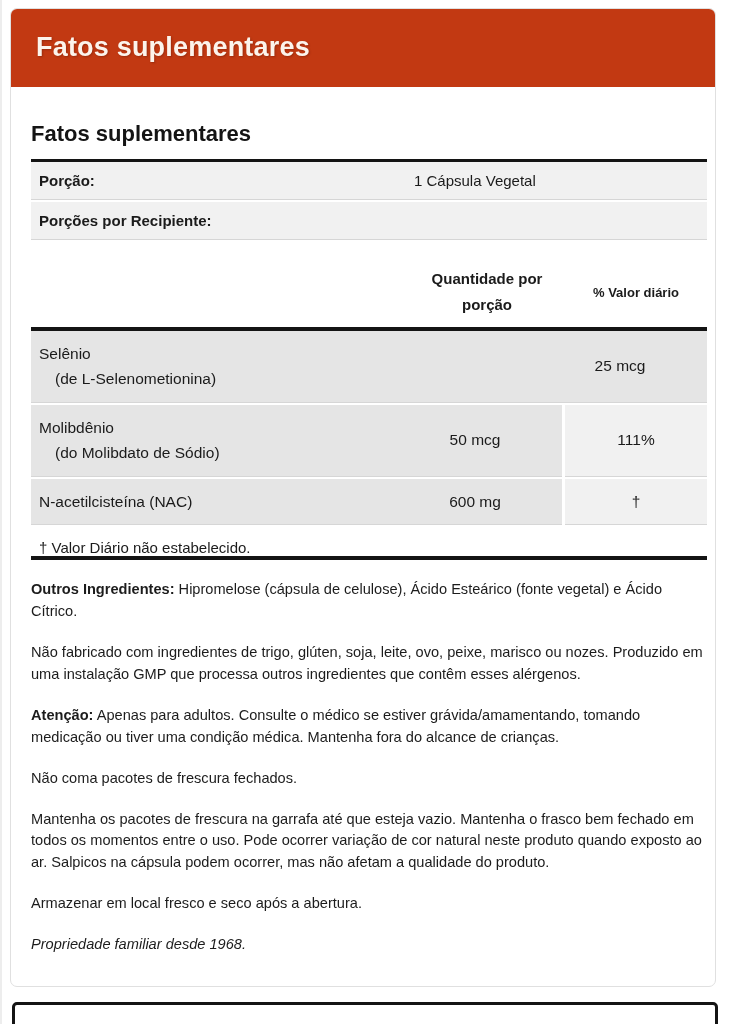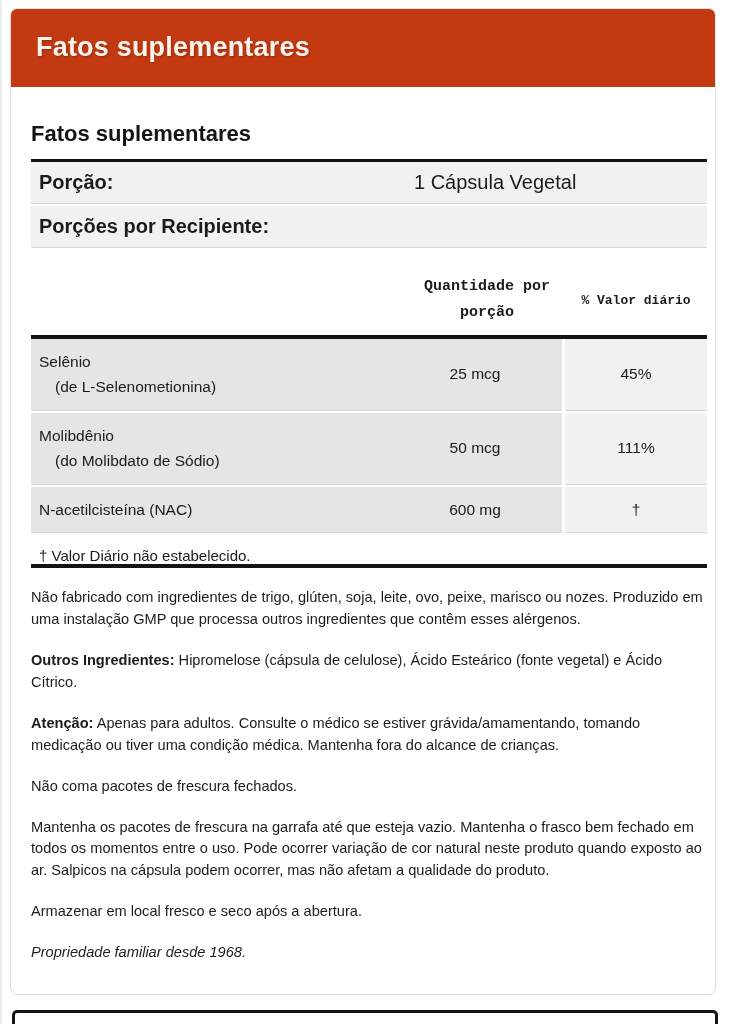--- a/index.html
+++ b/index.html
@@ -45,33 +45,32 @@
   .rule-4 { height: 4px; }
 
   
   .srow {
     display: flex;
     align-items: center;
     background: #f1f1f1;
     border-bottom: 1px solid #d6d6d6;
     margin-bottom: 2px;
     padding: 9px 8px;
-    font-size: 20px;
+    font-size: 15px;
     min-height: 38px;
   }
   .srow-label { width: 375px; font-weight: 700; }
   .srow-value { flex: 1; }
 
   
   .chead {
     display: flex;
     align-items: center;
     margin-top: 26px;
     padding-bottom: 8px;
-    font-family: Liberation Mono, monospace;
   }
   .chead-spacer { flex: 1; }
   .chead-amount {
     width: 150px;
     text-align: center;
     font-weight: 700;
     font-size: 15px;
     line-height: 1.75;
   }
   .chead-dv {
@@ -170,21 +169,20 @@
     <div class="rule rule-4"></div>
 
     <div class="nrow">
       <div class="n-main">
         <div class="n-name">
           <div>Selênio</div>
           <div class="n-sub">(de L-Selenometionina)</div>
         </div>
         <div class="n-amount">25 mcg</div>
       </div>
-      <div class="n-dv">45%</div>
     </div>
 
     <div class="nrow">
       <div class="n-main">
         <div class="n-name">
           <div>Molibdênio</div>
           <div class="n-sub">(do Molibdato de Sódio)</div>
         </div>
         <div class="n-amount">50 mcg</div>
       </div>
@@ -198,22 +196,22 @@
         </div>
         <div class="n-amount">600 mg</div>
       </div>
       <div class="n-dv">†</div>
     </div>
 
     <div class="footnote">† Valor Diário não estabelecido.</div>
     <div class="rule rule-4"></div>
 
     <div class="paras">
+      <p><span class="lead">Outros Ingredientes:</span><span> Hipromelose (cápsula de celulose), Ácido Esteárico (fonte vegetal) e Ácido Cítrico.</span></p>
       <p><span>Não fabricado com ingredientes de trigo, glúten, soja, leite, ovo, peixe, marisco ou nozes. Produzido em uma instalação GMP que processa outros ingredientes que contêm esses alérgenos.</span></p>
-      <p><span class="lead">Outros Ingredientes:</span><span> Hipromelose (cápsula de celulose), Ácido Esteárico (fonte vegetal) e Ácido Cítrico.</span></p>
       <p><span class="lead">Atenção:</span><span> Apenas para adultos. Consulte o médico se estiver grávida/amamentando, tomando medicação ou tiver uma condição médica. Mantenha fora do alcance de crianças.</span></p>
       <p><span>Não coma pacotes de frescura fechados.</span></p>
       <p><span>Mantenha os pacotes de frescura na garrafa até que esteja vazio. Mantenha o frasco bem fechado em todos os momentos entre o uso. Pode ocorrer variação de cor natural neste produto quando exposto ao ar. Salpicos na cápsula podem ocorrer, mas não afetam a qualidade do produto.</span></p>
       <p><span>Armazenar em local fresco e seco após a abertura.</span></p>
       <p class="tagline">Propriedade familiar desde 1968.</p>
     </div>
 
   </div>
 </div>
 

